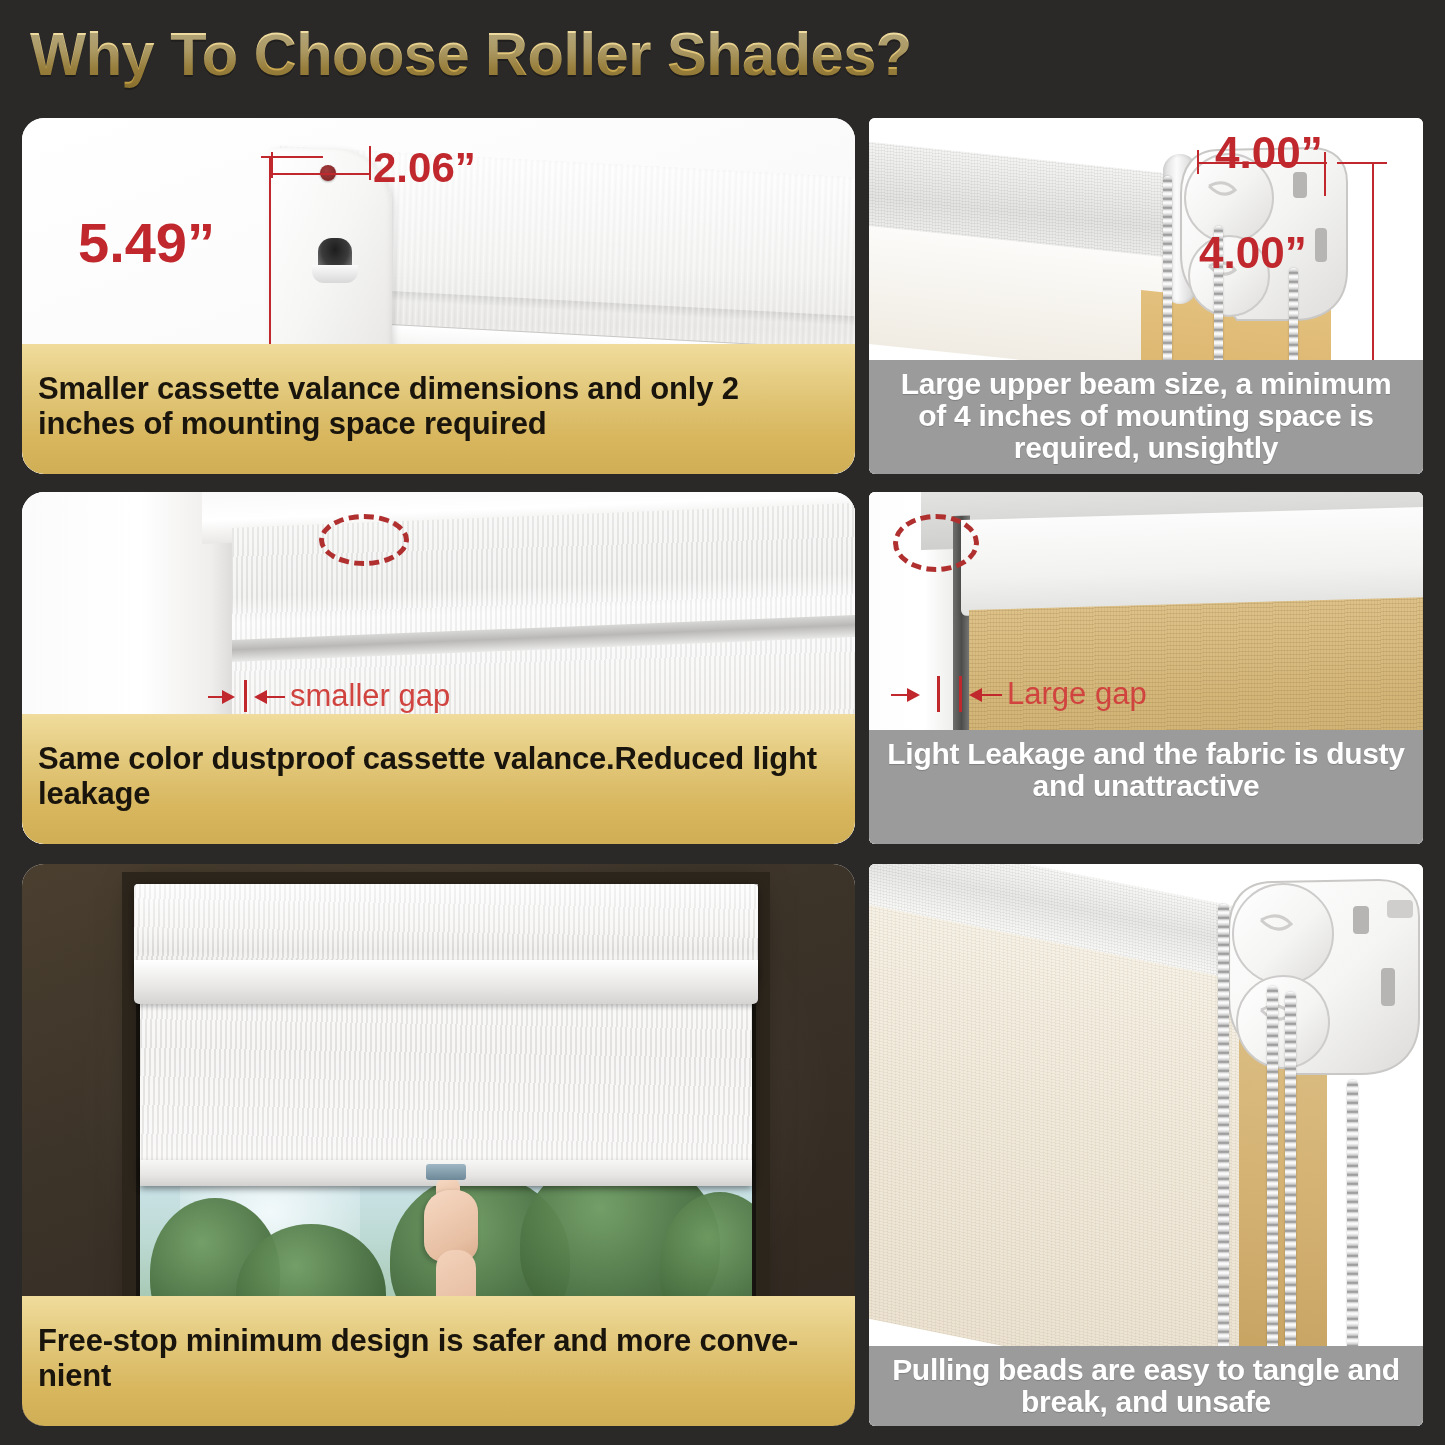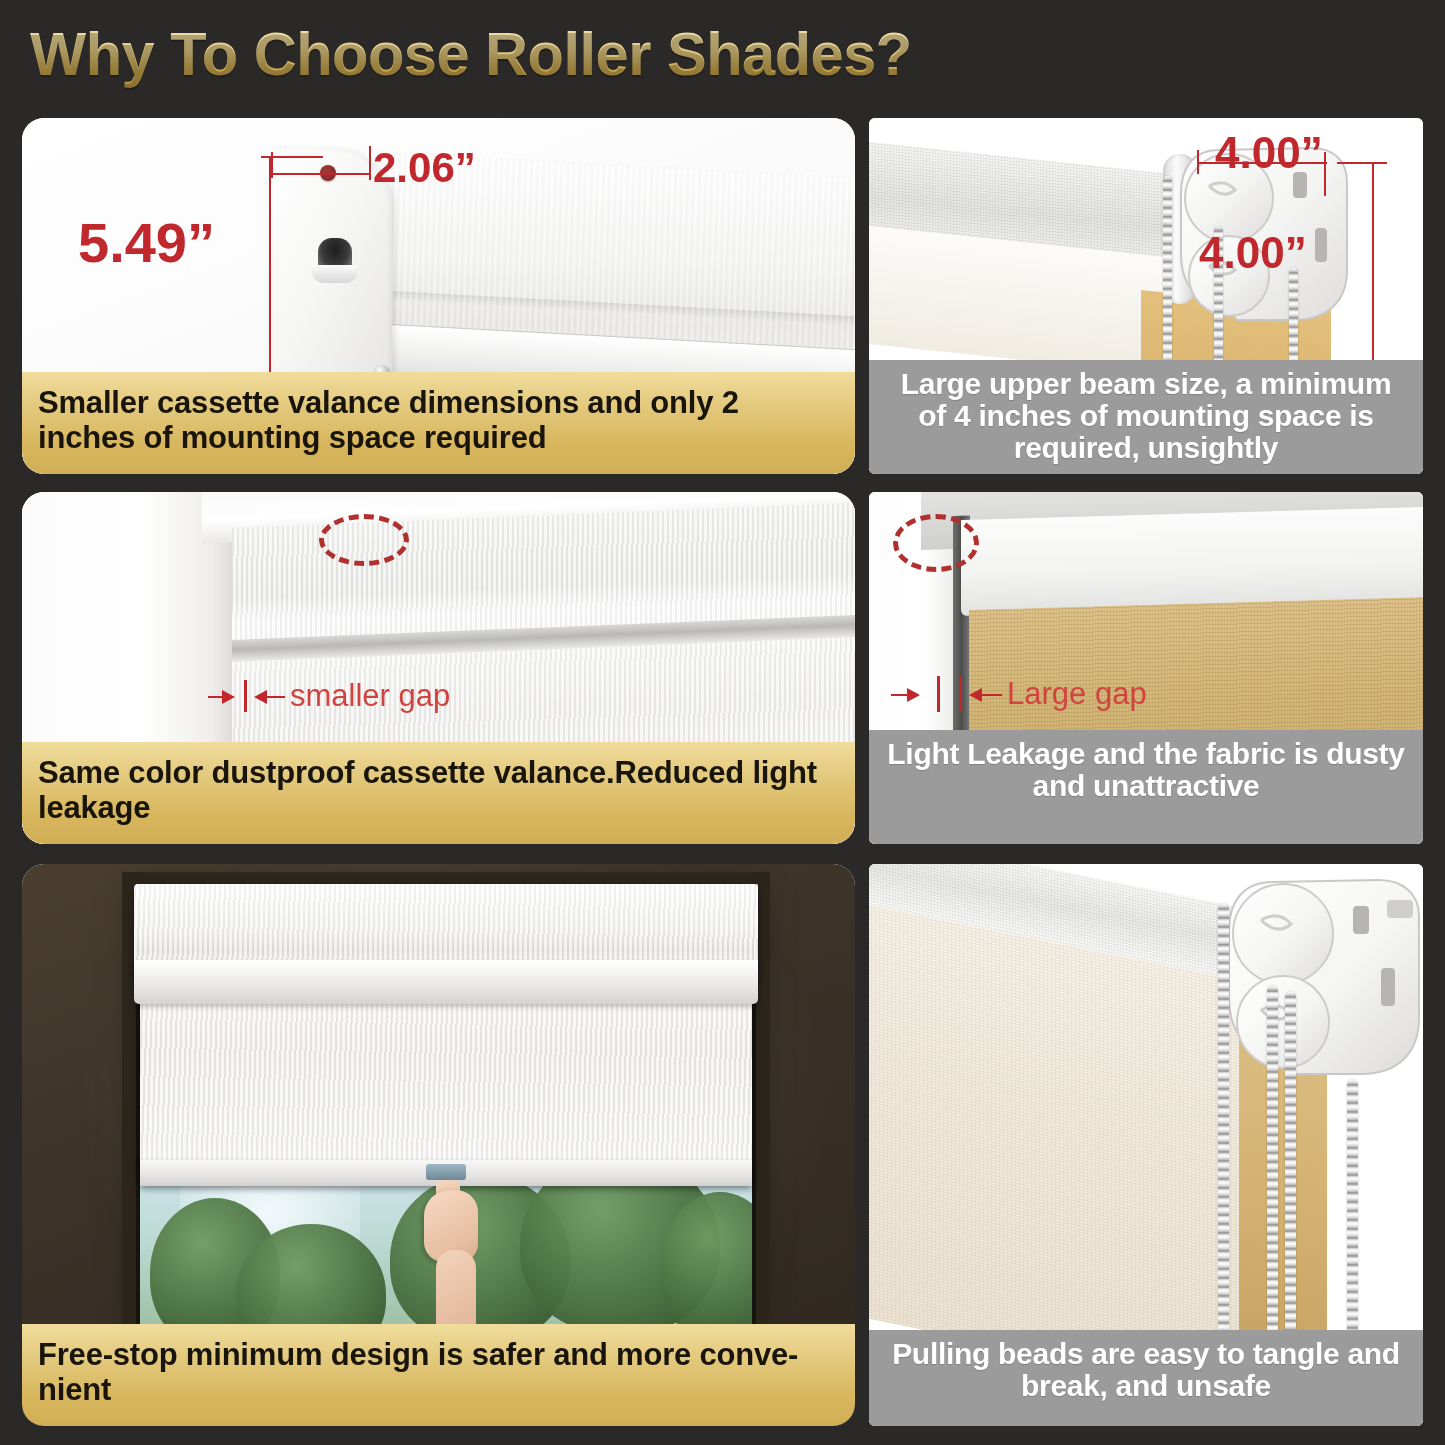--- a/index.html
+++ b/index.html
@@ -52,21 +52,21 @@
 
   
   .caption {
     position: absolute; left: 0; right: 0; bottom: 0;
     display: flex; align-items: center;
     padding: 6px 16px 10px 16px;
     z-index: 20;
   }
   .caption.gold {
     background: linear-gradient(180deg, #f0dc9c 0%, #e4cb80 30%, #d8b75f 70%, #cfae56 100%);
-    height: 102px;
+    height: 130px;
     border-bottom-left-radius: 22px;
     border-bottom-right-radius: 22px;
   }
   .caption.gold .cap-text {
     color: #19150d;
     font-size: 31px;
     font-weight: bold;
     line-height: 1.12;
     letter-spacing: -0.2px;
   }
@@ -78,21 +78,21 @@
     text-align: center;
   }
   .caption.gray .cap-text {
     color: #ffffff;
     font-size: 30px;
     font-weight: bold;
     line-height: 1.06;
     letter-spacing: -0.3px;
     text-shadow: 0 1px 1px rgba(0,0,0,0.18);
   }
-  .caption.gray.tall { height: 96px; align-items: flex-start; }
+  .caption.gray.tall { height: 80px; align-items: flex-start; }
 
   
   .p1-bg {
     position: absolute; inset: 0;
     background: linear-gradient(160deg, #ffffff 0%, #fbfbfb 45%, #f2f1ef 100%);
   }
   .valance-body {
     position: absolute;
     left: 258px; top: 28px; width: 580px; height: 268px;
     background: linear-gradient(178deg,#ffffff 0%, #f4f4f3 40%, #e9e8e6 60%, #fdfdfd 100%);

